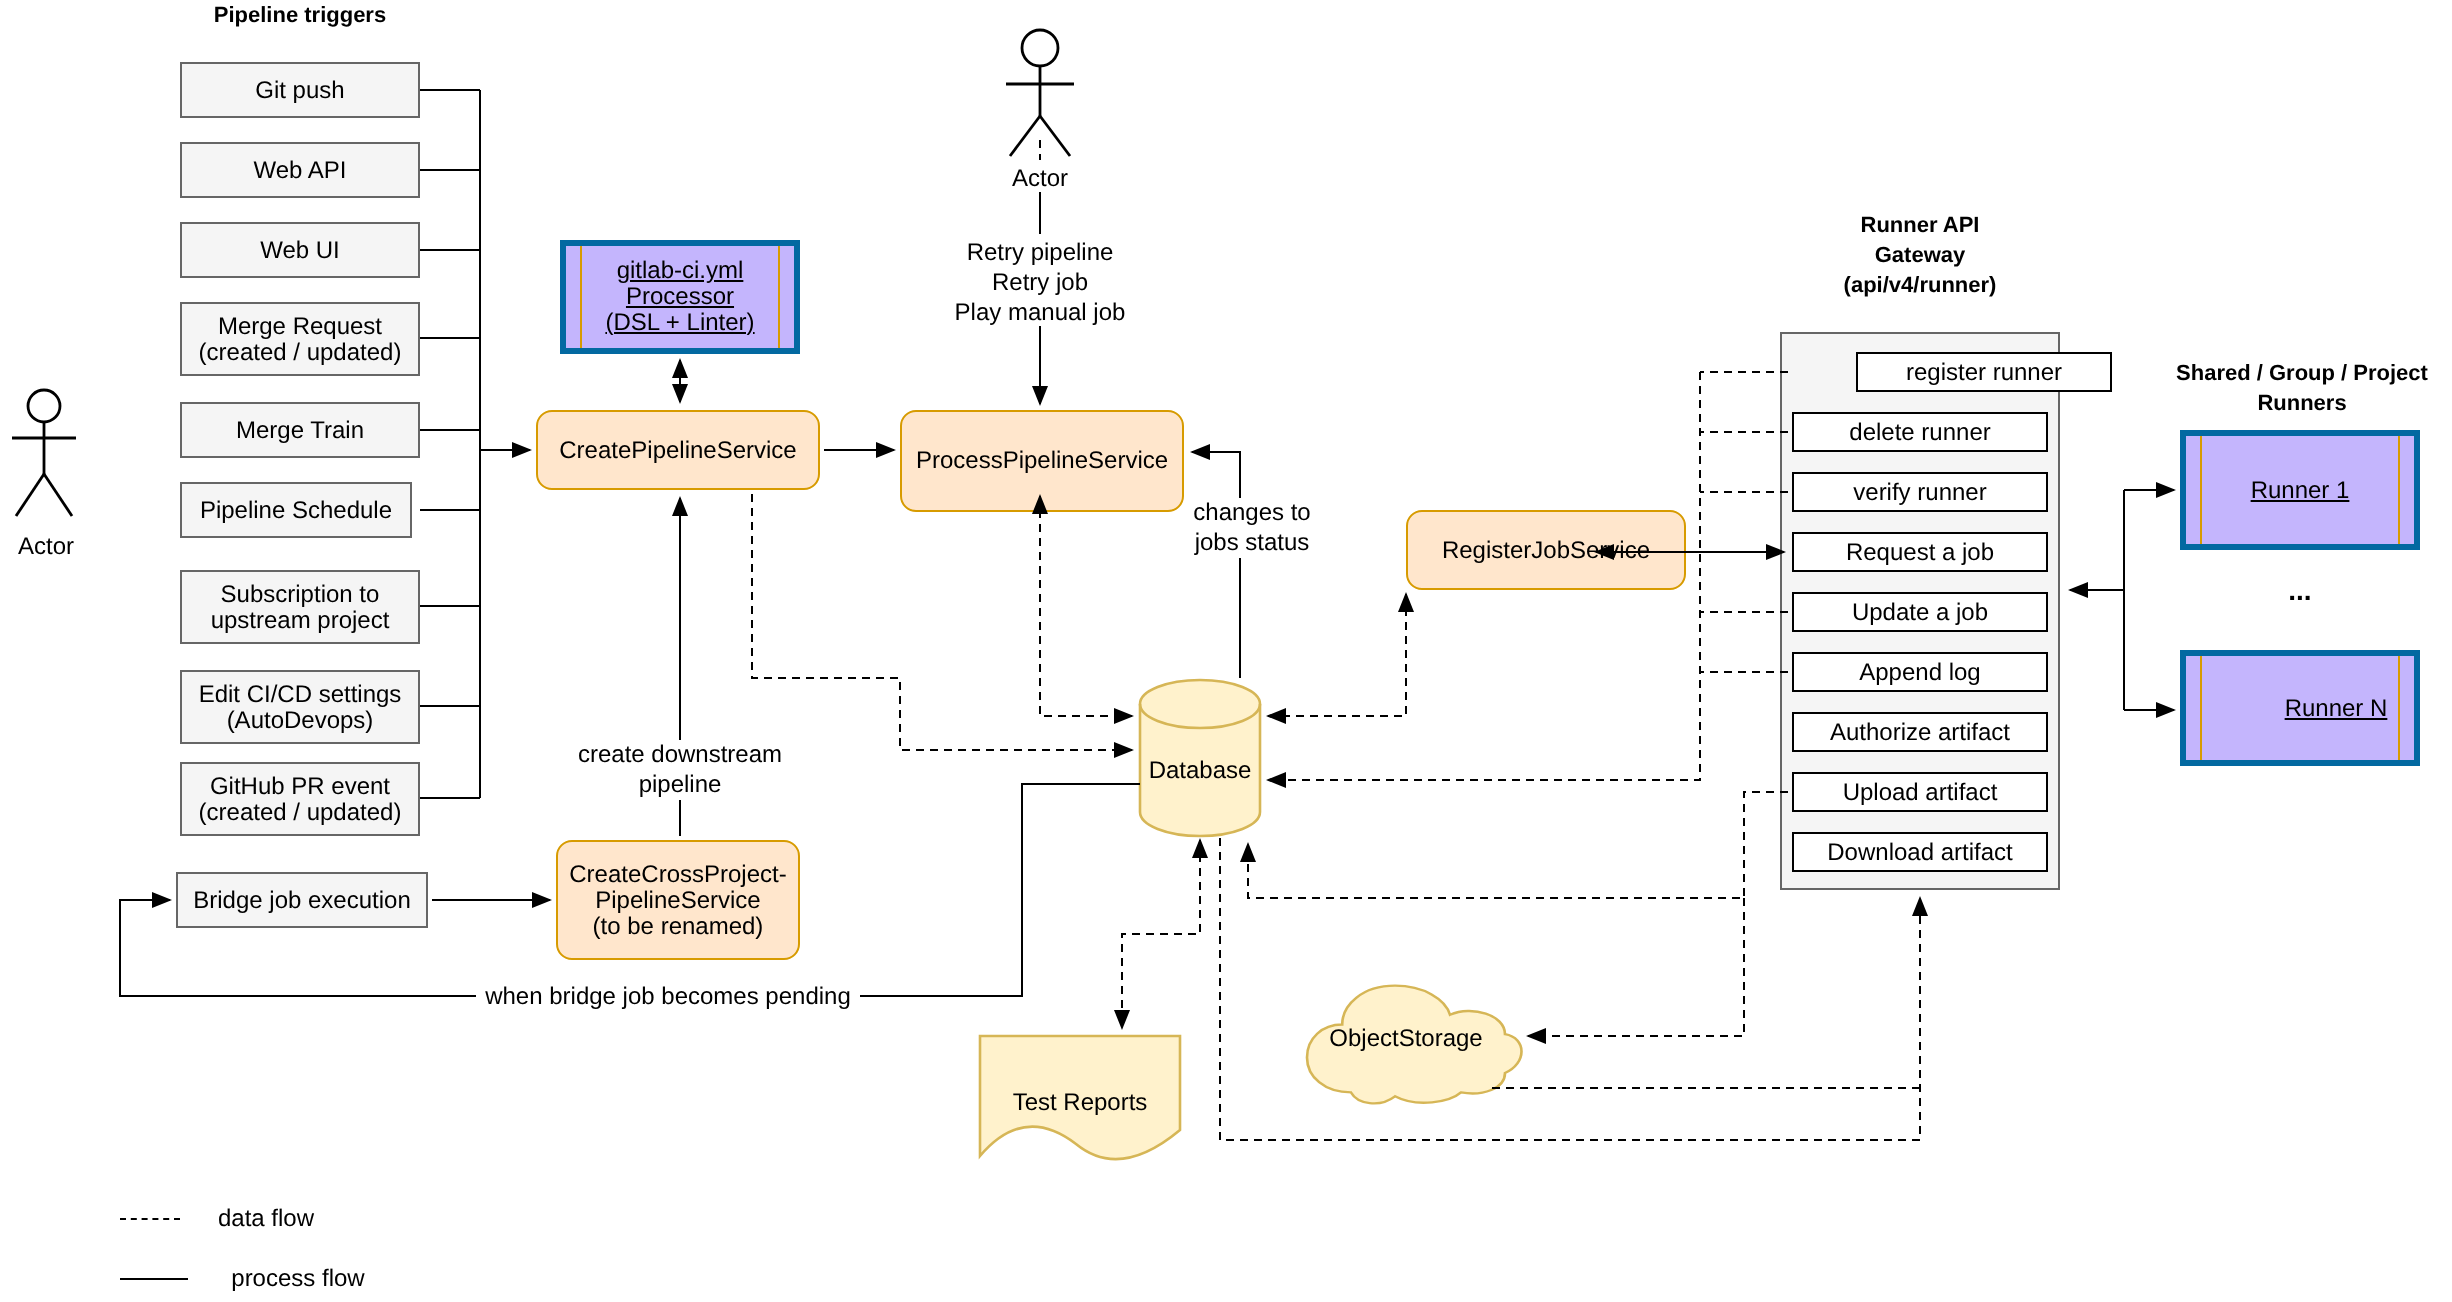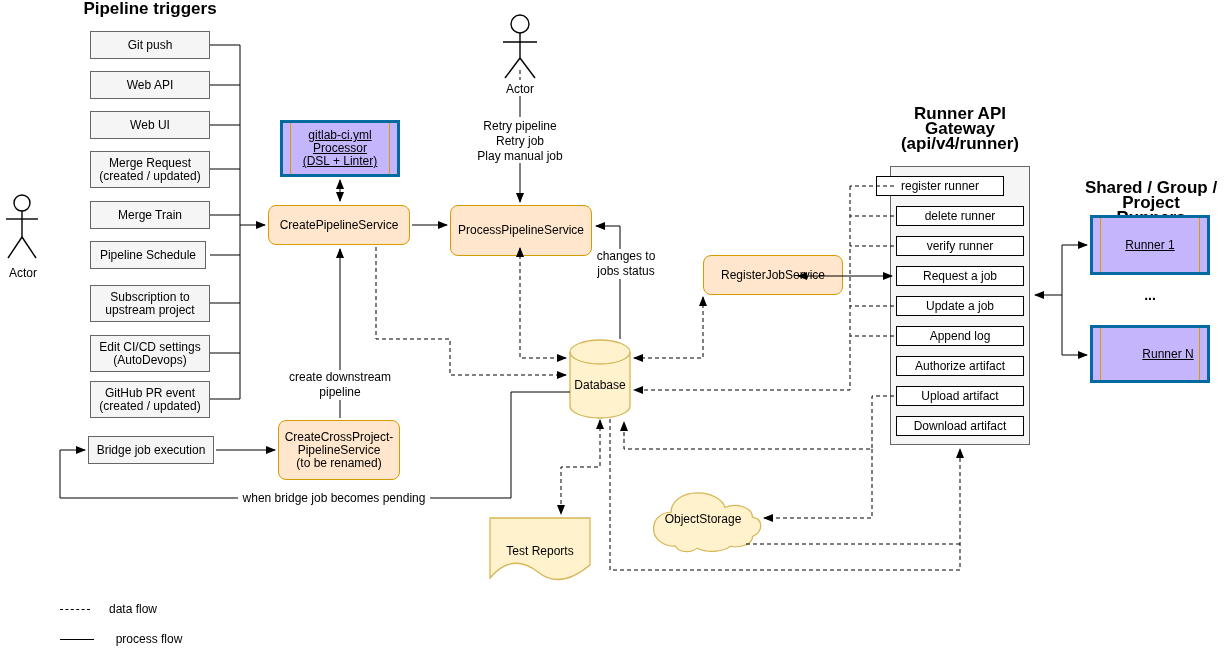--- a/index.html
+++ b/index.html
@@ -9,21 +9,21 @@
        text-align:center;font-size:12px;line-height:13px;z-index:2;box-sizing:border-box;}
   .trigger{background:#F5F5F5;border:1px solid #666;}
   .service{background:#FFE6CC;border:1px solid #D79B00;border-radius:8px;}
   .component{background:#c4b5fd;border:3px solid #0369a1;text-decoration:underline;}
   .component::before,.component::after{content:"";position:absolute;top:0;bottom:0;
        border-left:1px solid #D79B00;}
   .component::before{left:7px;}
   .component::after{right:7px;}
   .gw-outer{background:#F5F5F5;border:1px solid #666;z-index:2;}
   .gw-row{background:#fff;border:1px solid #000;}
-  .title{position:absolute;font-weight:bold;font-size:17px;line-height:15px;
+  .title{position:absolute;font-weight:bold;font-size:11px;line-height:15px;
          text-align:center;z-index:2;}
   .label{position:absolute;font-size:12px;line-height:15px;text-align:center;z-index:3;}
   .note{position:absolute;font-size:12px;line-height:15px;text-align:center;
         background:#fff;z-index:6;}
   .pre{white-space:pre-line;}
   svg.layer{position:absolute;left:0;top:0;z-index:5;pointer-events:none;}
   svg.shapes{position:absolute;left:0;top:0;z-index:1;pointer-events:none;}
   .legend-dash{position:absolute;width:30px;height:0;border-top:1px dashed #000;z-index:2;}
   .legend-solid{position:absolute;width:34px;height:0;border-top:1px solid #000;z-index:2;}
 </style>
@@ -163,21 +163,21 @@
 (to be renamed)</div>
 
   <div class="label" style="left:570px;top:378px;width:60px;">Database</div>
   <div class="label" style="left:490px;top:544px;width:100px;">Test Reports</div>
   <div class="label" style="left:648px;top:512px;width:110px;">ObjectStorage</div>
 
   <div class="title pre" style="left:900px;top:106px;width:120px;">Runner API
 Gateway
 (api/v4/runner)</div>
   <div class="box gw-outer" style="left:890px;top:166px;width:140px;height:279px;"></div>
-  <div class="box gw-row" style="left:876px;top:176px;width:128px;height:20px;">register runner</div>
+  <div class="box gw-row" style="left:928px;top:176px;width:128px;height:20px;">register runner</div>
   <div class="box gw-row" style="left:896px;top:206px;width:128px;height:20px;">delete runner</div>
   <div class="box gw-row" style="left:896px;top:236px;width:128px;height:20px;">verify runner</div>
   <div class="box gw-row" style="left:896px;top:266px;width:128px;height:20px;">Request a job</div>
   <div class="box gw-row" style="left:896px;top:296px;width:128px;height:20px;">Update a job</div>
   <div class="box gw-row" style="left:896px;top:326px;width:128px;height:20px;">Append log</div>
   <div class="box gw-row" style="left:896px;top:356px;width:128px;height:20px;">Authorize artifact</div>
   <div class="box gw-row" style="left:896px;top:386px;width:128px;height:20px;">Upload artifact</div>
   <div class="box gw-row" style="left:896px;top:416px;width:128px;height:20px;">Download artifact</div>
 
   <div class="title pre" style="left:1076px;top:180px;width:150px;">Shared / Group / Project

